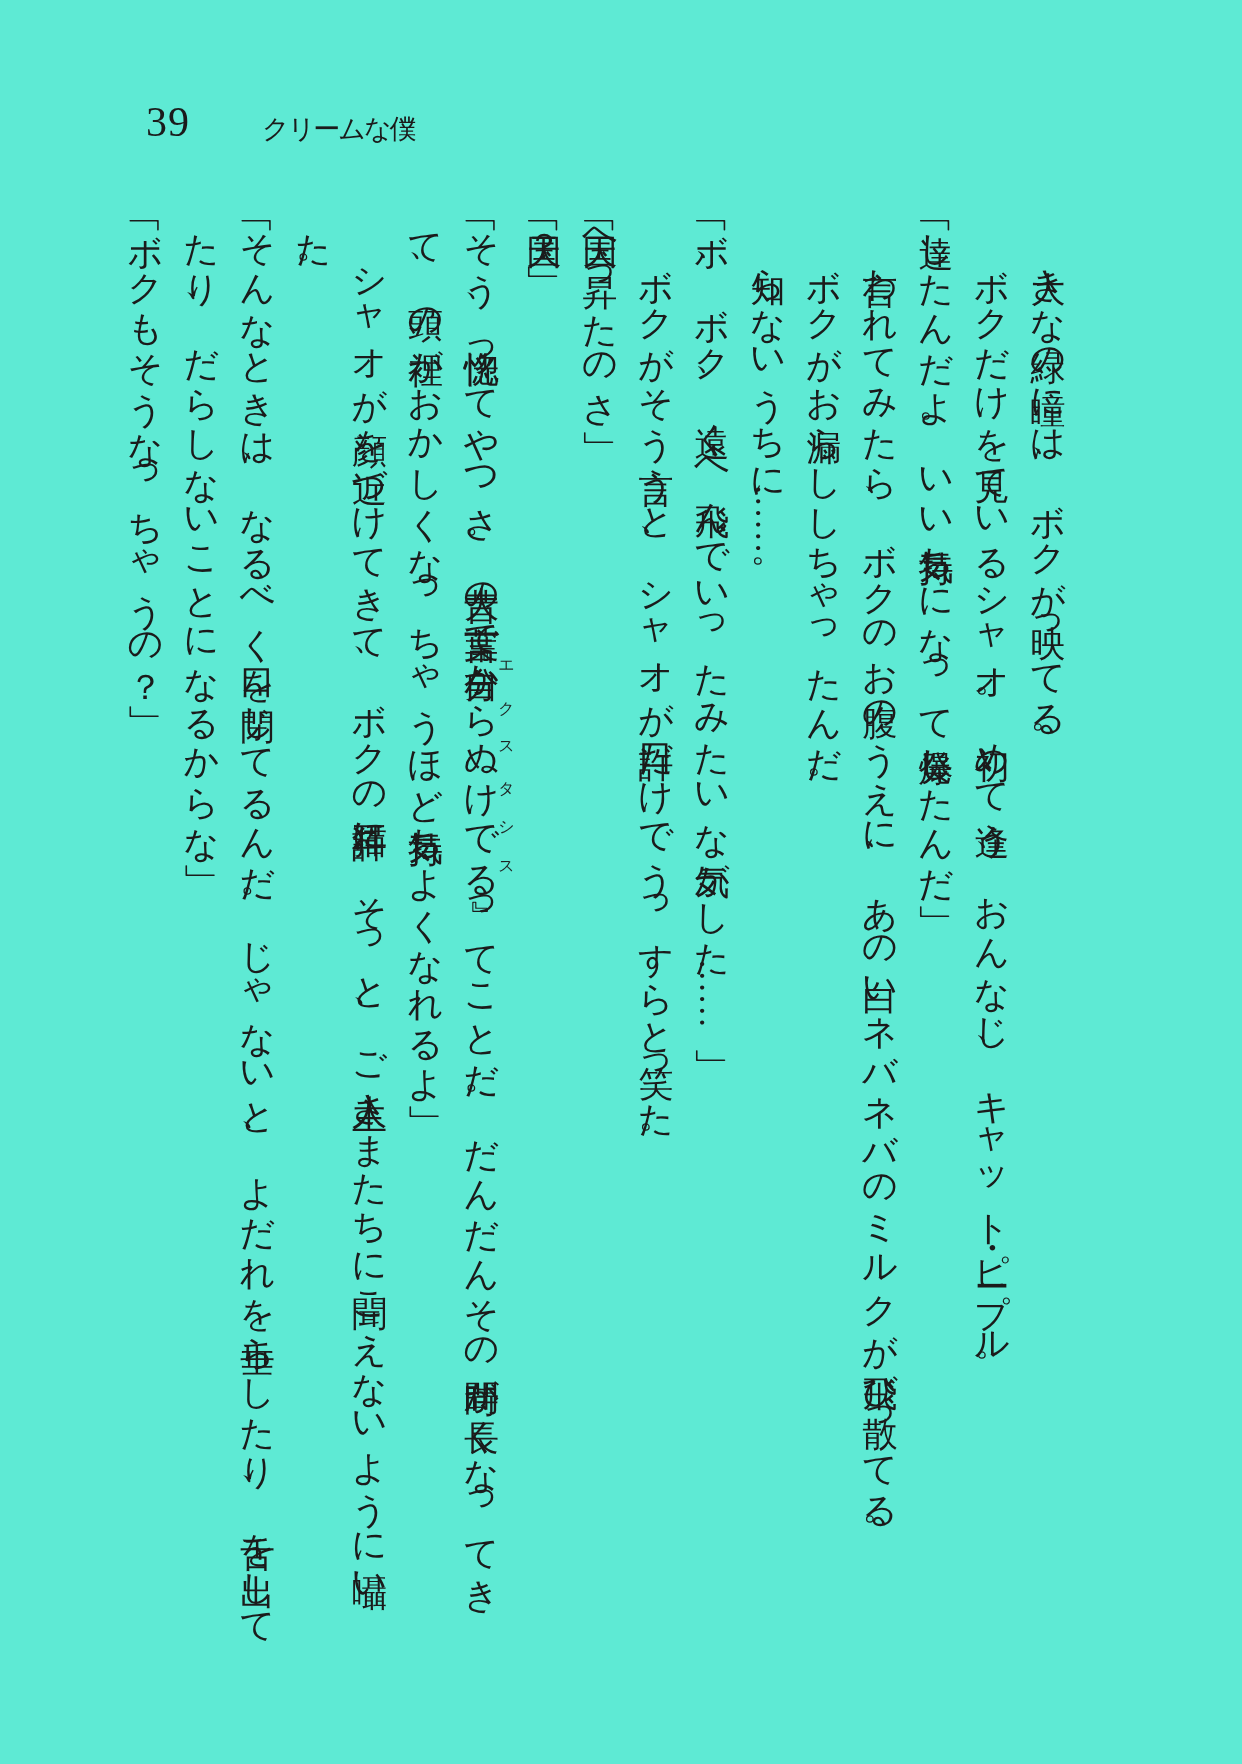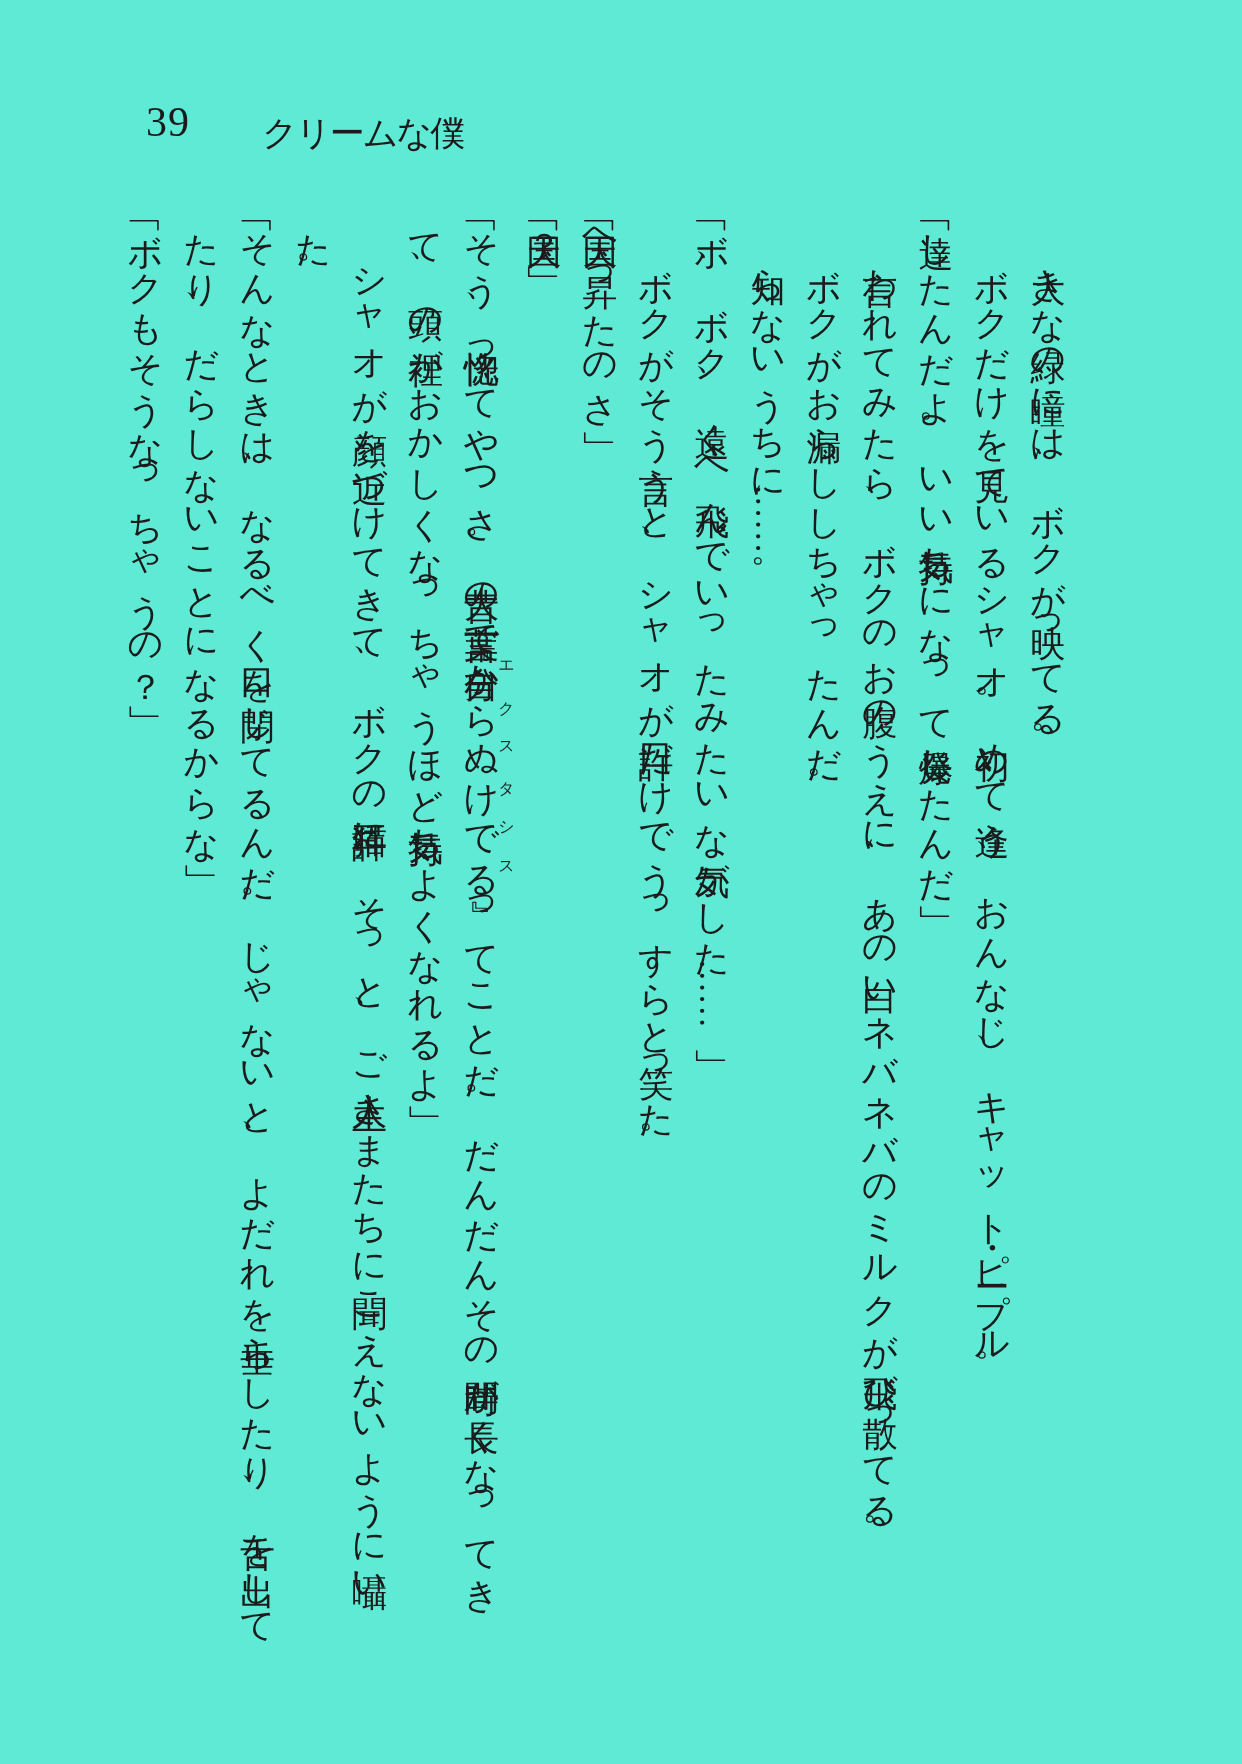--- a/index.html
+++ b/index.html
@@ -23,21 +23,21 @@
     left: 146px;
     top: 101px;
     font-size: 42px;
     line-height: 1;
     letter-spacing: 1px;
   }
   .running-title {
     position: absolute;
     left: 262px;
     top: 116px;
-    font-size: 35px;
+    font-size: 27px;
     line-height: 1;
     letter-spacing: -2px;
   }
   
   .text-block {
     position: absolute;
     top: 209px;
     right: 167px;
     width: 952px;
     height: 1422px;

